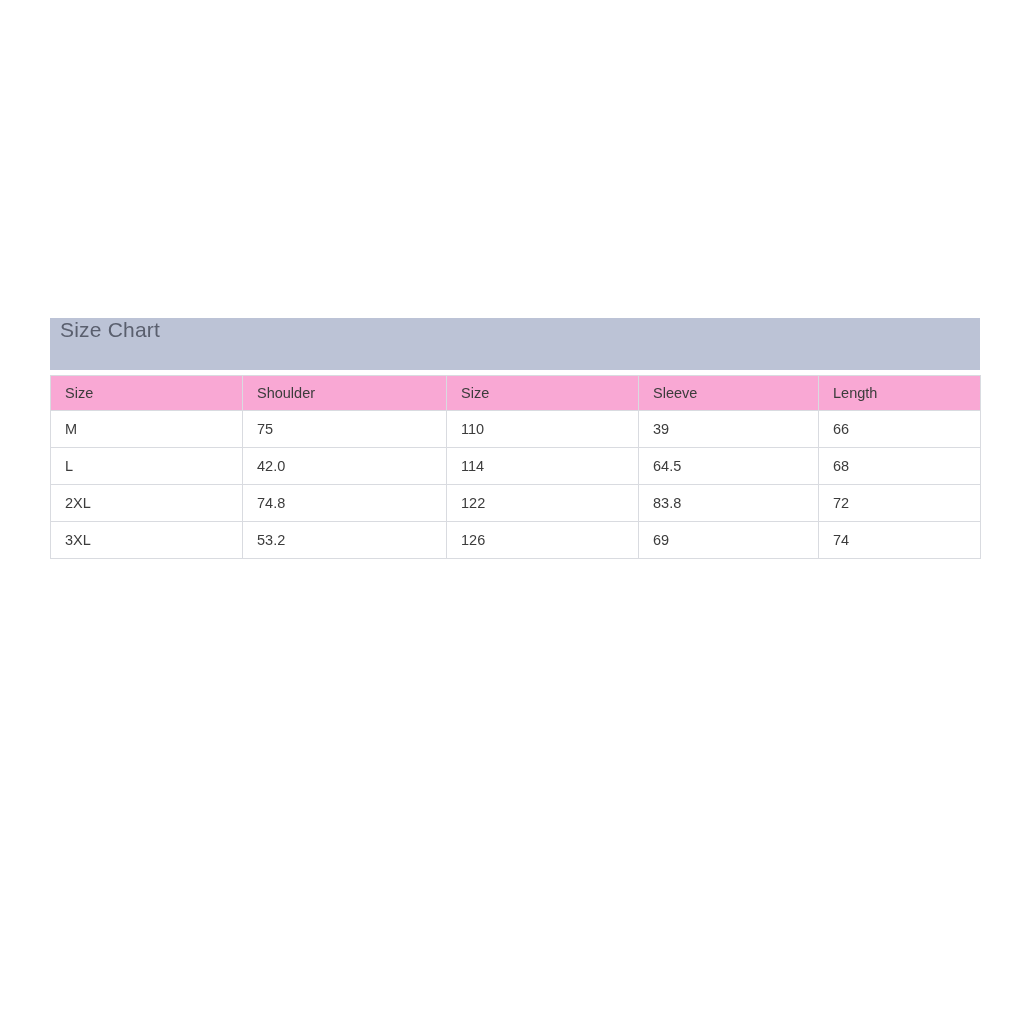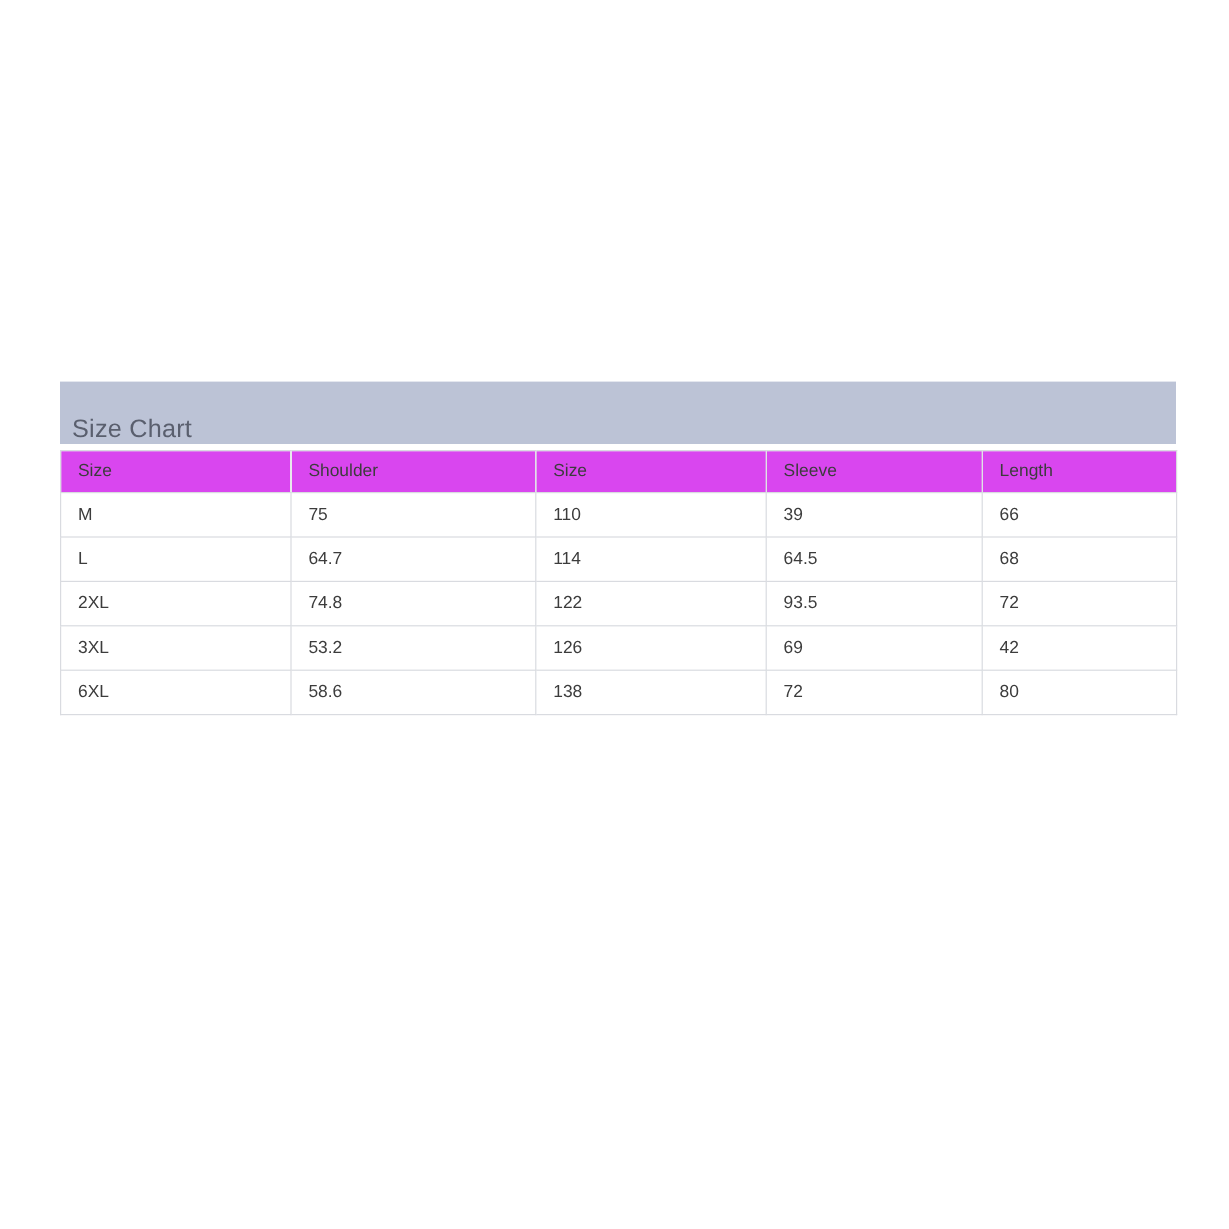--- a/index.html
+++ b/index.html
@@ -17,21 +17,21 @@
   .sheet {
     position: absolute;
     left: 50px;
     top: 318px;
     width: 930px;
   }
   .chart-title-bar {
     background: #bcc3d6;
     height: 52px;
     display: flex;
-    align-items: flex-end;
+    align-items: flex-start;
     padding-left: 10px;
     box-sizing: border-box;
   }
   .chart-title {
     font-size: 21px;
     color: #5a5f6e;
     font-weight: normal;
     letter-spacing: 0.2px;
   }
   table.size-table {
@@ -47,21 +47,21 @@
     font-size: 14.5px;
     color: #3c3c3c;
     font-weight: normal;
     padding: 0 0 0 14px;
     height: 36px;
     vertical-align: middle;
     overflow: hidden;
     white-space: nowrap;
   }
   table.size-table thead th {
-    background: #d946ef;
+    background: #f9a8d4;
     height: 34px;
     color: #3c3c3c;
   }
   table.size-table tbody td {
     background: #ffffff;
   }
   col.c0 { width: 192px; }
   col.c1 { width: 204px; }
   col.c2 { width: 192px; }
   col.c3 { width: 180px; }
@@ -96,42 +96,35 @@
     <tbody>
       <tr>
         <td>M</td>
         <td>75</td>
         <td>110</td>
         <td>39</td>
         <td>66</td>
       </tr>
       <tr>
         <td>L</td>
-        <td>64.7</td>
+        <td>42.0</td>
         <td>114</td>
         <td>64.5</td>
         <td>68</td>
       </tr>
       <tr>
         <td>2XL</td>
         <td>74.8</td>
         <td>122</td>
-        <td>93.5</td>
+        <td>83.8</td>
         <td>72</td>
       </tr>
       <tr>
         <td>3XL</td>
         <td>53.2</td>
         <td>126</td>
         <td>69</td>
-        <td>42</td>
-      </tr>
-      <tr>
-        <td>6XL</td>
-        <td>58.6</td>
-        <td>138</td>
-        <td>72</td>
-        <td>80</td>
+        <td>74</td>
       </tr>
     </tbody>
   </table>
 
 </div>
 
 </body></html>

